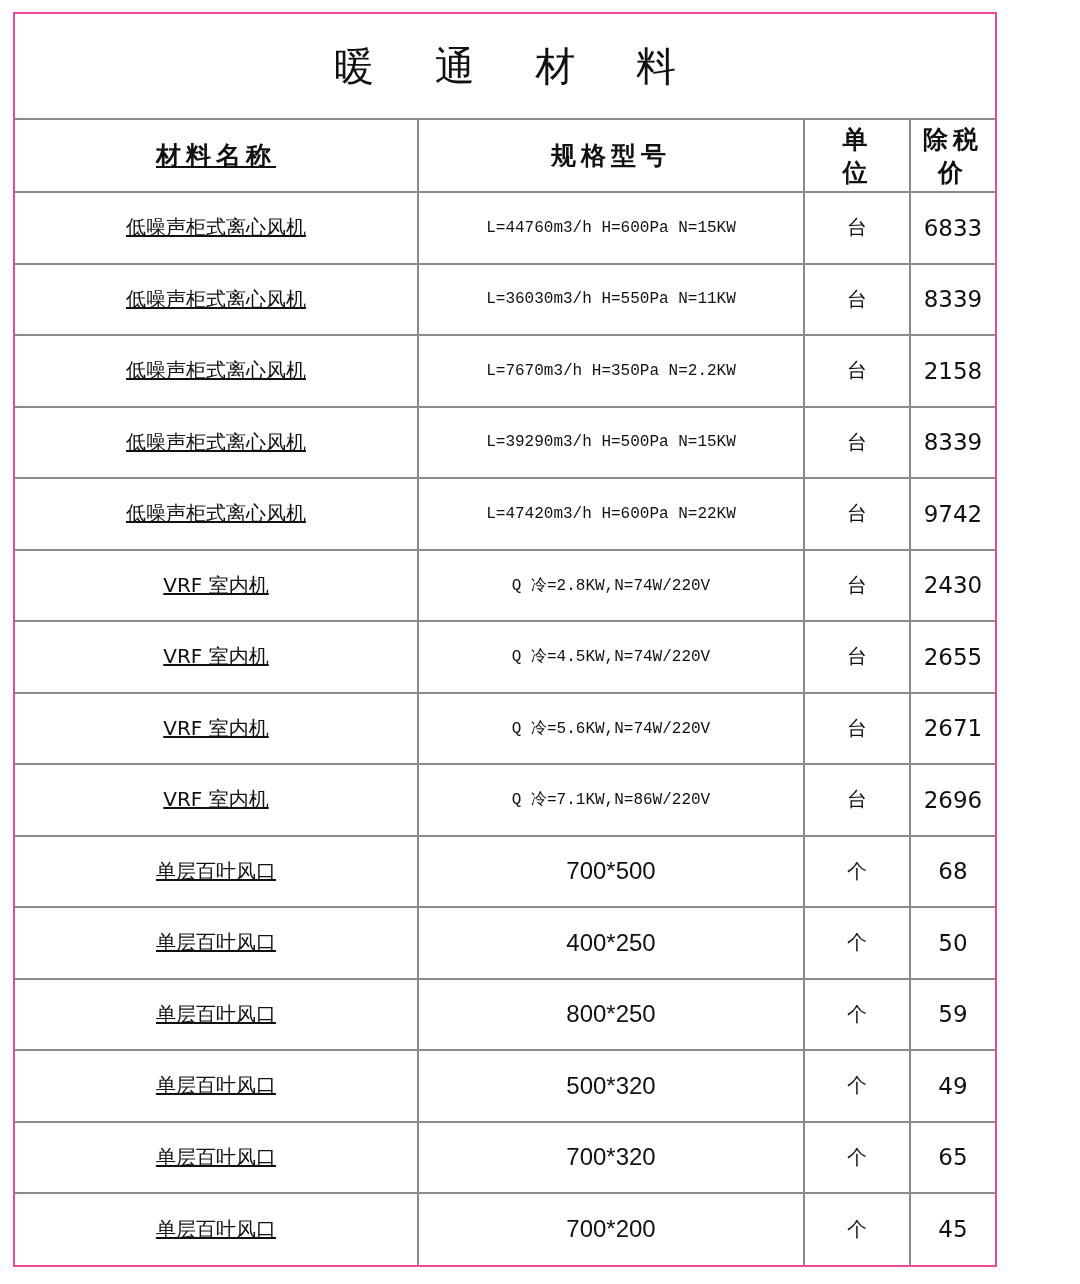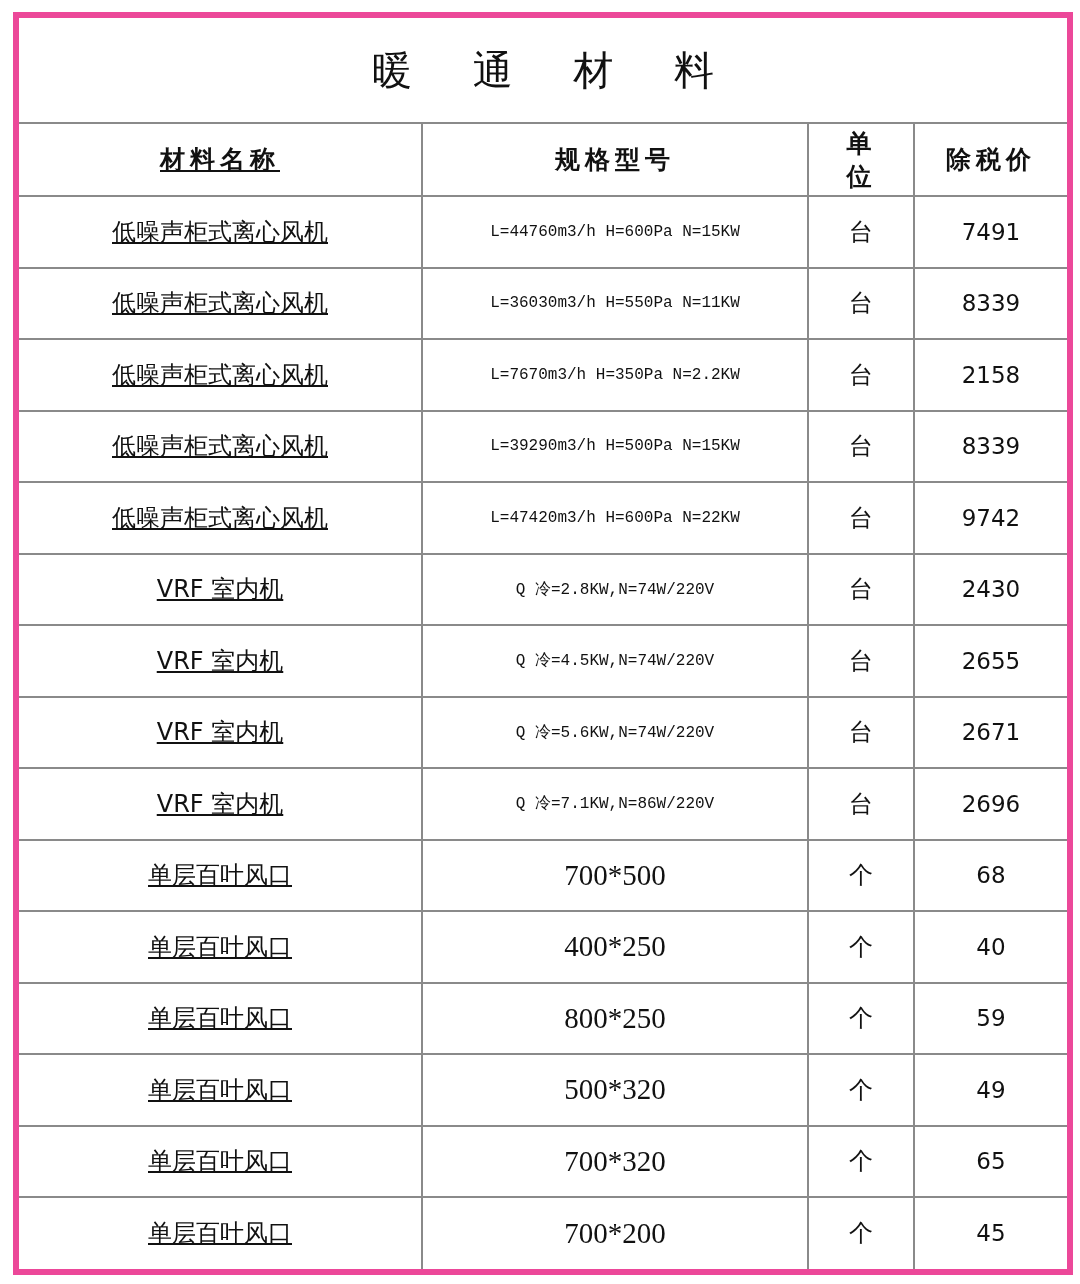--- a/index.html
+++ b/index.html
@@ -12,22 +12,22 @@
       height: 1284px;
       position: relative;
       overflow: hidden;
       font-family: "DejaVu Sans", "Liberation Sans", sans-serif;
       color: #111111;
     }
     .sheet {
       position: absolute;
       left: 13px;
       top: 12px;
-      width: 1060px;
-      border: 6px solid #ec4899;
+      width: 984px;
+      border: 2px solid #ec4899;
       box-sizing: border-box;
     }
     .title-row {
       height: 106px;
       display: flex;
       align-items: center;
       justify-content: center;
       border-bottom: 2px solid #8a8a8a;
       box-sizing: border-box;
     }
@@ -60,30 +60,30 @@
     tr:last-child td { border-bottom: none; }
     th {
       height: 72px;
       font-size: 25px;
       font-weight: bold;
       letter-spacing: 5px;
     }
     th.unit-head { letter-spacing: 14px; padding-left: 10px; font-family: Liberation Serif, serif; }
     td {
       height: 71.5px;
-      font-size: 24px;
+      font-size: 20px;
     }
     td.spec {
       font-family: Liberation Mono, monospace;
       font-size: 16px;
       letter-spacing: 0px;
     }
     td.spec.plain {
-      font-family: Liberation Serif, serif;
-      font-size: 29px;
+      font-family: Liberation Sans, sans-serif;
+      font-size: 24px;
     }
     td.price {
       font-family: "DejaVu Sans", "Liberation Sans", sans-serif;
       font-size: 23px;
     }
   </style>
 </head>
 <body>
 
 <div class="sheet">
@@ -103,21 +103,21 @@
         <th>规格型号</th>
         <th class="unit-head">单 位</th>
         <th>除税价</th>
       </tr>
     </thead>
     <tbody>
       <tr>
         <td>低噪声柜式离心风机</td>
         <td class="spec">L=44760m3/h H=600Pa N=15KW</td>
         <td>台</td>
-        <td class="price">7491</td>
+        <td class="price">6833</td>
       </tr>
       <tr>
         <td>低噪声柜式离心风机</td>
         <td class="spec">L=36030m3/h H=550Pa N=11KW</td>
         <td>台</td>
         <td class="price">8339</td>
       </tr>
       <tr>
         <td>低噪声柜式离心风机</td>
         <td class="spec">L=7670m3/h H=350Pa N=2.2KW</td>
@@ -163,21 +163,21 @@
       <tr>
         <td>单层百叶风口</td>
         <td class="spec plain">700*500</td>
         <td>个</td>
         <td class="price">68</td>
       </tr>
       <tr>
         <td>单层百叶风口</td>
         <td class="spec plain">400*250</td>
         <td>个</td>
-        <td class="price">40</td>
+        <td class="price">50</td>
       </tr>
       <tr>
         <td>单层百叶风口</td>
         <td class="spec plain">800*250</td>
         <td>个</td>
         <td class="price">59</td>
       </tr>
       <tr>
         <td>单层百叶风口</td>
         <td class="spec plain">500*320</td>

